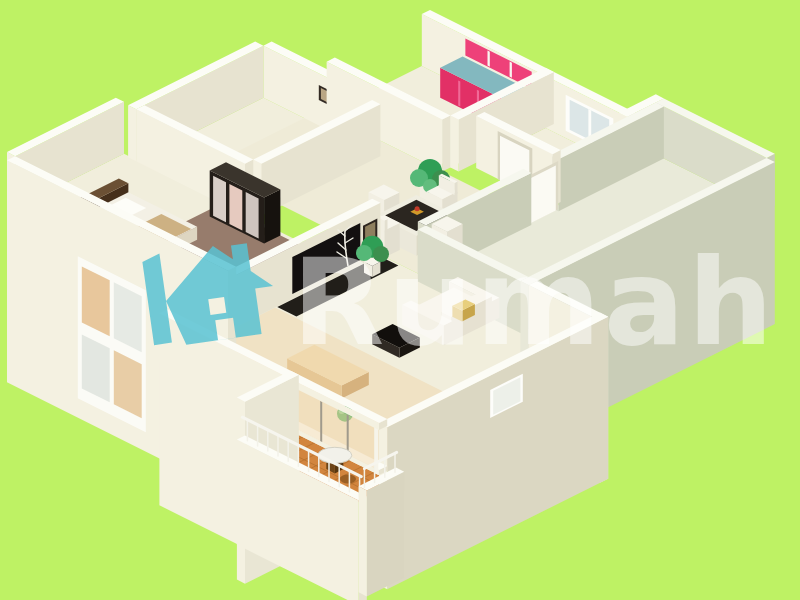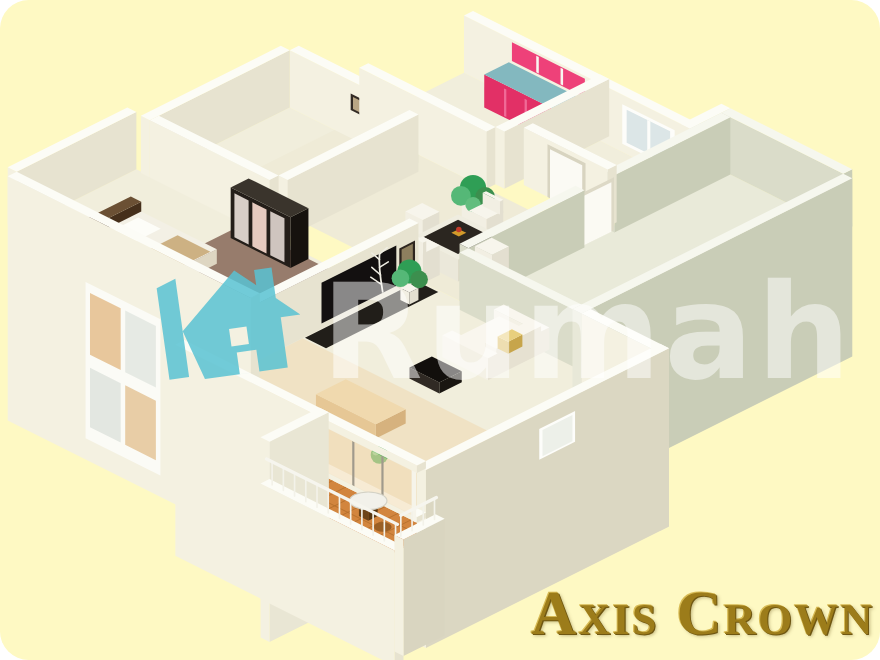--- a/index.html
+++ b/index.html
@@ -1,17 +1,17 @@
 <!DOCTYPE html>
 <html><head>
 <meta charset="utf-8">
 <style>
   html,body{margin:0;padding:0;background:#ffffff;}
-  #stage{position:relative;width:800px;height:600px;background:#fef9c3;overflow:hidden;
-         font-family:"Liberation Sans",sans-serif;border-radius:26px;}
+  #stage{position:relative;width:800px;height:600px;background:#bef264;overflow:hidden;
+         font-family:"Liberation Sans",sans-serif;}
   #scene{position:absolute;left:0;top:0;}
   #brand{position:absolute;right:5px;bottom:10px;
          font-family:"Liberation Serif",serif;
          font-variant:small-caps;
          font-weight:bold;
          font-size:57px;
          letter-spacing:2px;
          color:#9c7c1a;
          text-shadow:1px 1px 0 #6f5712, 2px 2px 3px rgba(90,70,10,0.35), -1px -1px 0 #d9bc55;
          white-space:nowrap;}
@@ -264,14 +264,13 @@
         <line x1="396.7" y1="452.3" x2="364.4" y2="468.5" stroke="#f6f5ee" stroke-width="3" stroke-linecap="round"></line>
       </g>
     <g id="wm">
       <path transform="translate(142,238) rotate(-8 60 60)" fill-rule="evenodd" d="M6,16 L24,10 L24,100 L6,100 Z
                M24,58 L78,10 L96,26 L96,12 L112,12 L112,40 L132,58 L114,58 L114,104 L38,104 Z
                M66,62 L82,62 L82,78 L66,78 Z
                M70,84 L88,84 L88,104 L70,104 Z" fill="#58c2d2" fill-opacity="0.85"></path>
       <text id="wmtext" x="292" y="344" font-size="120" font-weight="bold" font-family="DejaVu Sans, sans-serif" letter-spacing="3" fill="#ffffff" fill-opacity="0.5">Rumah</text>
     </g>
   </svg>
-  <div id="brand" style="color: rgb(156, 124, 26);">Axis Crown</div>
 </div>
 
 </body></html>

